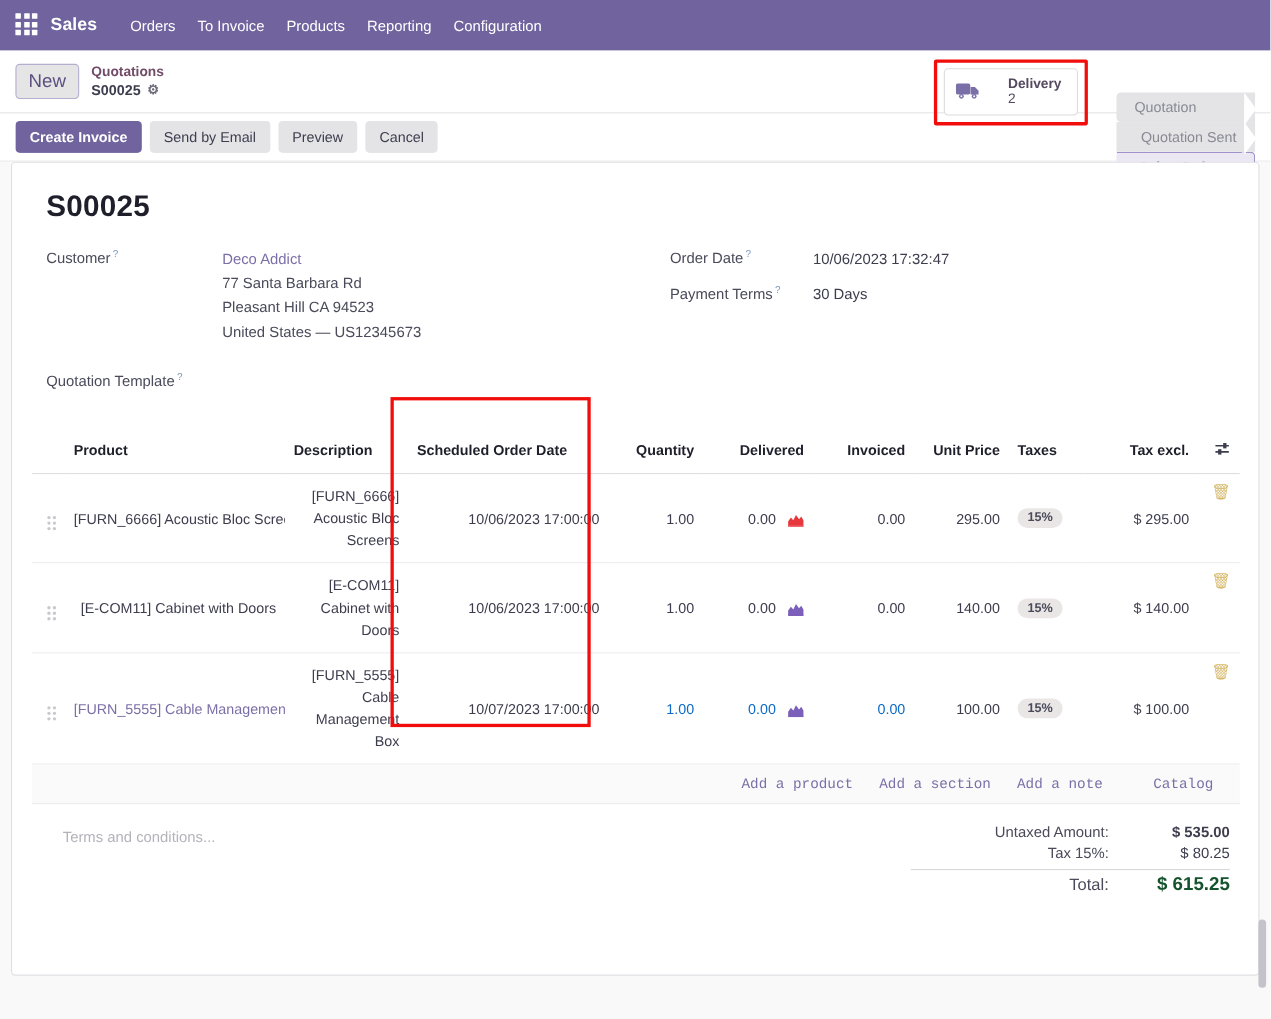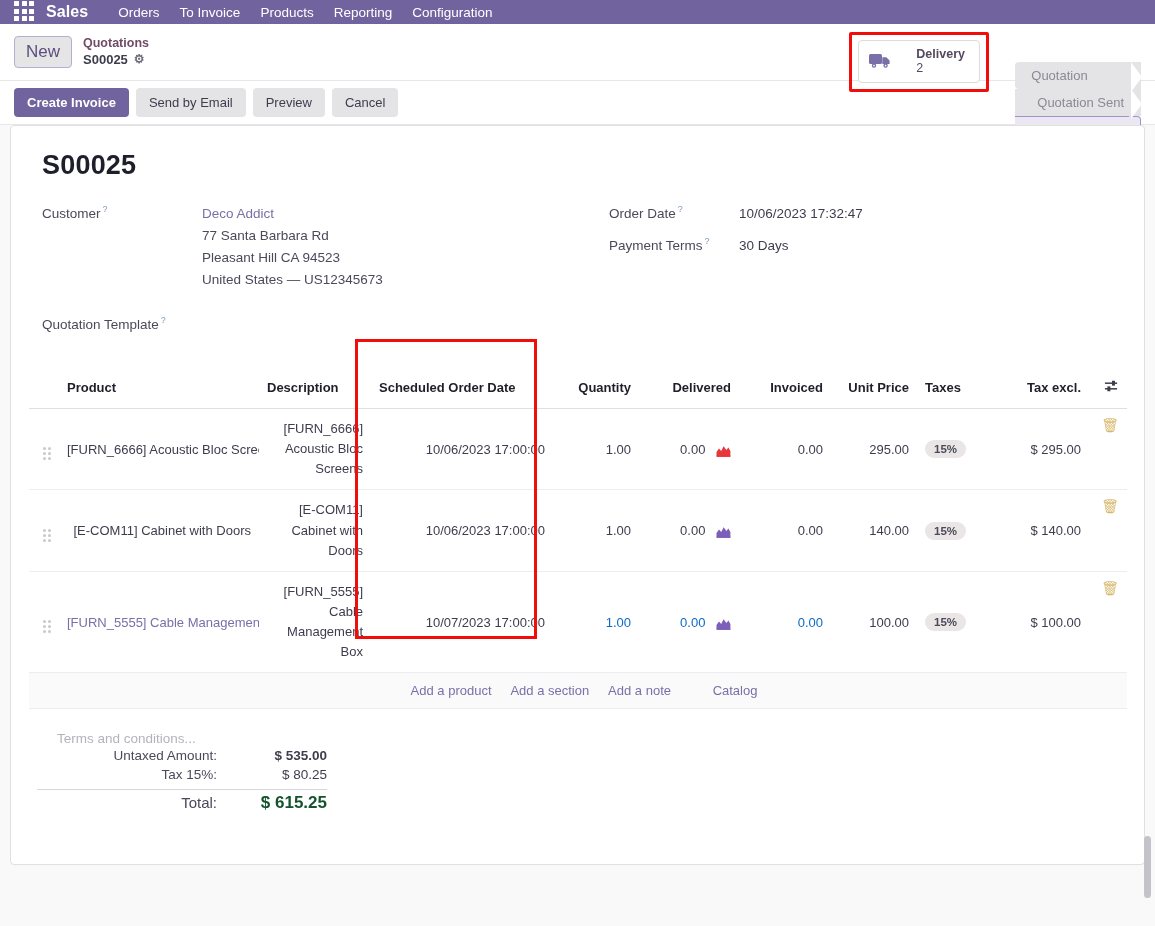--- a/index.html
+++ b/index.html
@@ -6,21 +6,21 @@
   html, body {
     width: 1155px; height: 926px;
     font-family: "Liberation Sans", sans-serif;
     background: #f9f9f9;
     color: #374151;
     overflow: hidden;
   }
 
   
   .navbar {
-    height: 24px;
+    height: 46px;
     background: #71639e;
     display: flex;
     align-items: center;
     padding: 0 0 0 8px;
     color: #fff;
   }
   .apps-grid {
     width: 22px; height: 22px;
     display: grid;
     grid-template-columns: repeat(3, 5px);
@@ -244,21 +244,21 @@
     position: absolute;
     border: 3px solid #f20d0d;
     pointer-events: none;
     z-index: 5;
   }
 
   .addrow td { padding: 9px 8px; border-bottom: 1px solid #ededef; background: #fafafa; }
   .addlink { font-size: 13px; color: #7b6fa8; cursor: pointer; margin-right: 16px; }
   .addlink.gap { margin-left: 22px; }
 
-  .bottom { display: flex; padding: 16px 8px 0 8px; flex-direction: column; }
+  .bottom { display: flex; padding: 16px 8px 0 8px; }
   .terms {
     flex: 1; font-size: 13.5px; color: #b3b3bb; padding-left: 20px; padding-top: 6px;
     cursor: text;
   }
   .totals { width: 290px; }
   .trow { display: flex; justify-content: flex-end; align-items: baseline; padding: 2px 0; }
   .tlbl { font-size: 13.5px; color: #4a4a5a; text-align: right; padding-right: 14px; }
   .tval { font-size: 13.5px; color: #3d3d4e; width: 96px; text-align: right; }
   .trow.bold .tval { font-weight: bold; }
   .trow.grand { border-top: 1px solid #d8d8dc; margin-top: 5px; padding-top: 3px; }
@@ -492,21 +492,21 @@
                 </svg>
               </td>
               <td>0.00</td>
               <td class="price">100.00</td>
               <td style="text-align:left;"><span class="tax-pill">15%</span></td>
               <td class="money">$ 100.00</td>
               <td style="vertical-align:top;padding-top:8px;"><span class="trash">🗑</span></td>
             </tr>
 
             <tr class="addrow">
-              <td colspan="11" style="text-align:center;padding-left:36px;">
+              <td colspan="11" style="text-align:right;padding-left:36px;font-family:Liberation Mono, monospace;">
                 <span class="addlink">Add a product</span>
                 <span class="addlink">Add a section</span>
                 <span class="addlink">Add a note</span>
                 <span class="addlink gap">Catalog</span>
               </td>
             </tr>
           </tbody>
         </table>
 
         <div class="hl-box" style="left:326px; top:-28px; width:182px; height:300px;"></div>

